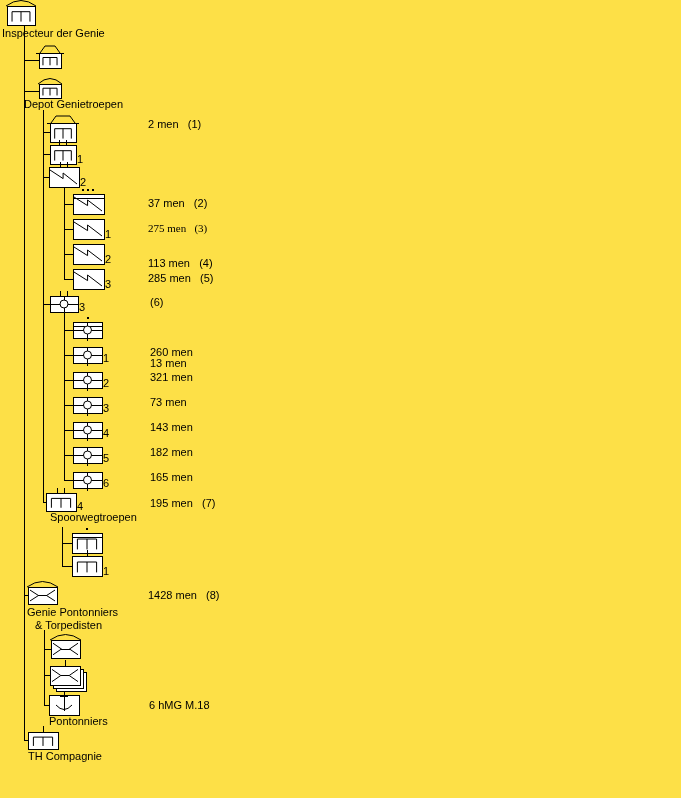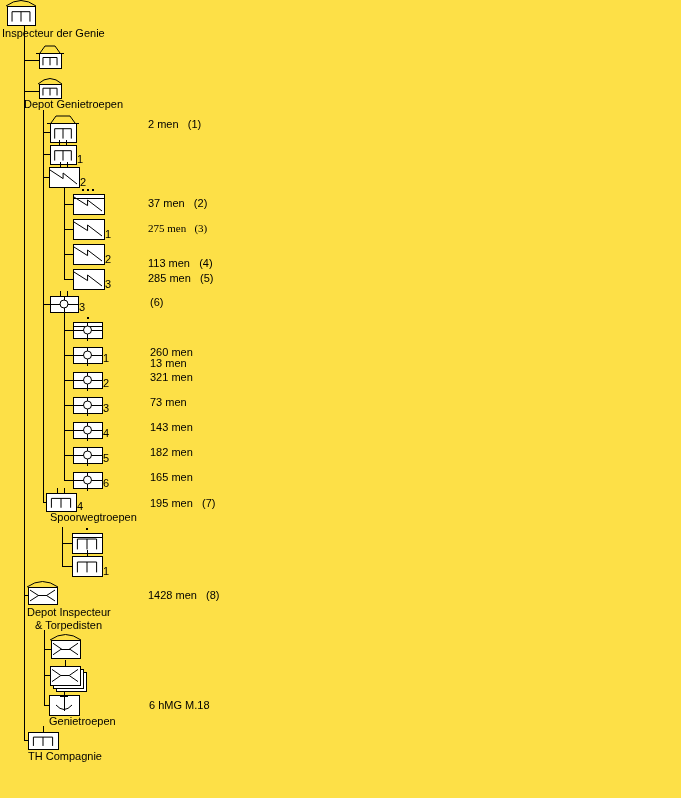--- a/index.html
+++ b/index.html
@@ -226,20 +226,20 @@
       <div class="txt" style="left: 103px; top: 427px;">4</div>
       <div class="txt" style="left: 150px; top: 421px;">143 men</div>
       <div class="txt" style="left: 103px; top: 452px;">5</div>
       <div class="txt" style="left: 150px; top: 446px;">182 men</div>
       <div class="txt" style="left: 103px; top: 477px;">6</div>
       <div class="txt" style="left: 150px; top: 471px;">165 men</div>
       <div class="txt" style="left: 77px; top: 500px;">4</div>
       <div class="txt" style="left: 50px; top: 511px;">Spoorwegtroepen</div>
       <div class="txt" style="left: 150px; top: 497px;">195 men   (7)</div>
       <div class="txt" style="left: 103px; top: 565px;">1</div>
-      <div class="txt" style="left: 27px; top: 606px;">Depot Inspecteur</div>
+      <div class="txt" style="left: 27px; top: 606px;">Genie Pontonniers</div>
       <div class="txt" style="left: 35px; top: 619px;">&amp; Torpedisten</div>
       <div class="txt" style="left: 148px; top: 589px;">1428 men   (8)</div>
-      <div class="txt" style="left: 49px; top: 715px;">Genietroepen</div>
+      <div class="txt" style="left: 49px; top: 715px;">Pontonniers</div>
       <div class="txt" style="left: 149px; top: 699px;">6 hMG M.18</div>
       <div class="txt" style="left: 28px; top: 750px;">TH Compagnie</div>
     </div>
 </div>
 
 </body></html>

